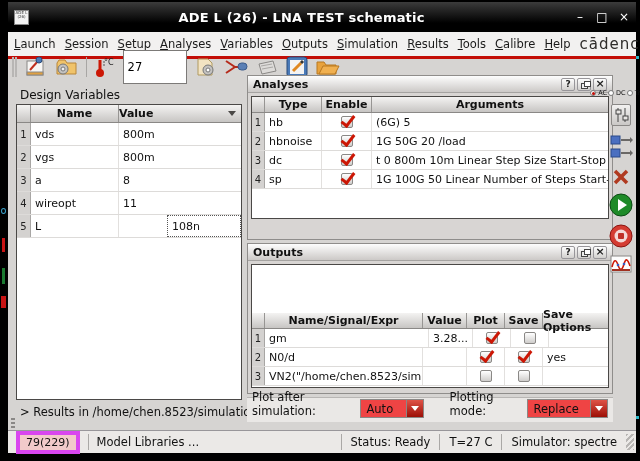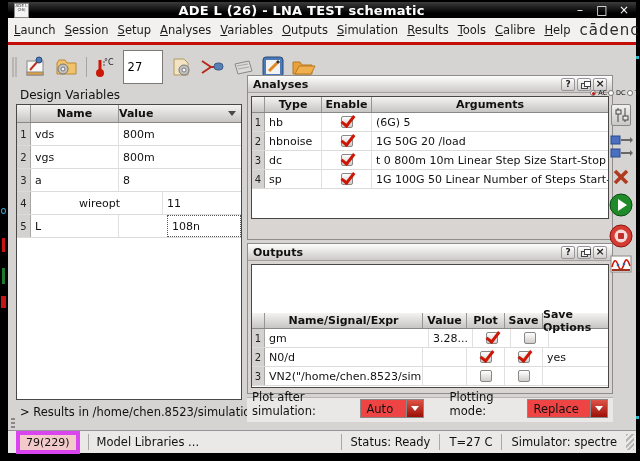--- a/index.html
+++ b/index.html
@@ -6,42 +6,42 @@
   html,body { width:640px; height:461px; }
   body { font-family:"DejaVu Sans", sans-serif; background:#000; position:relative; overflow:hidden; }
 
   
   .artifact { position:absolute; }
 
   
   .window { position:absolute; left:8px; top:2px; width:628px; height:451px; background:#d6d4d2; }
 
   
-  .titlebar { height:16px; background:linear-gradient(#3c3c3c,#000 70%); display:flex; align-items:center; padding:0 6px; }
+  .titlebar { height:30px; background:linear-gradient(#3c3c3c,#000 70%); display:flex; align-items:center; padding:0 6px; }
   .win-icon { width:15px; height:15px; background:#f4f4f4; border:1px solid #888; overflow:hidden;
               font-size:4px; line-height:4px; color:#333; text-align:center; word-break:break-all; }
   .title-text { flex:1; text-align:center; color:#fff; font-weight:bold; font-size:13px; letter-spacing:.2px; }
   .win-btns { display:flex; gap:10px; color:#fff; font-size:12px; }
   .win-btn { width:12px; text-align:center; line-height:18px; cursor:default; }
 
   
   .menubar { height:24px; background:#f2f1f0; display:flex; align-items:center; gap:9px; padding:0 6px; font-size:11.5px; color:#1a1a1a; }
   .menu-item { display:inline-block; }
   .menu-item::first-letter { text-decoration:underline; }
   .brand { margin-left:auto; font-size:15px; color:#2e2c2a; letter-spacing:1px; font-weight:500; }
   .redline { height:3px; background:#c30d06; }
 
   
   .body { position:absolute; left:0; top:49px; right:0; bottom:0; }
 
   
   .toolbar { position:absolute; left:2px; top:2px; height:28px; display:flex; align-items:center; gap:7px; padding-left:2px; }
   .tb-handle { width:5px; height:20px; border-left:2px solid #b8b6b4; border-right:2px solid #b8b6b4; }
   .tb-sep { width:1px; height:20px; background:#a8a6a4; }
-  .temp-input { width:40px; height:19px; border:1px solid #7c7a78; background:#fff; font-size:11.5px; padding:16px 4px; font-family:"DejaVu Sans",sans-serif; }
+  .temp-input { width:64px; height:19px; border:1px solid #7c7a78; background:#fff; font-size:11.5px; padding:16px 4px; font-family:"DejaVu Sans",sans-serif; }
   .tb-icon { display:flex; align-items:center; }
   .temp-unit { font-size:8px; color:#222; position:relative; top:-5px; left:-2px; }
 
   
   .panel { position:absolute; background:#d8d5d3; border:1px solid #8f8d8b; }
   .panel-titlebar { height:17px; background:linear-gradient(#fdfdfd,#ccc9c7); border-bottom:1px solid #a5a3a1; display:flex; align-items:center; padding:0 5px; }
   .panel-title { font-weight:bold; font-size:11px; color:#111; }
   .panel-btns { margin-left:auto; display:flex; gap:2px; }
   .pbtn { width:14px; height:13px; background:linear-gradient(#fdfdfd,#d2d0ce); border:1px solid #98969a; border-radius:2px;
           font-size:9px; line-height:11px; text-align:center; color:#222; position:relative; }
@@ -228,21 +228,21 @@
         <div class="cell" style="width:88px;">vgs</div>
         <div class="cell" style="flex:1;">800m</div>
       </div>
       <div class="trow" style="height:23px;">
         <div class="num" style="width:14px;">3</div>
         <div class="cell" style="width:88px;">a</div>
         <div class="cell" style="flex:1;">8</div>
       </div>
       <div class="trow" style="height:23px;">
         <div class="num" style="width:14px;">4</div>
-        <div class="cell" style="width:88px;margin-left:44px;">wireopt</div>
+        <div class="cell" style="width:88px;">wireopt</div>
         <div class="cell" style="flex:1;">11</div>
       </div>
       <div class="trow" style="height:23px;">
         <div class="num" style="width:14px;">5</div>
         <div class="cell" style="width:88px;">L</div>
         <div class="cell editing" style="flex:1;">108n</div>
       </div>
     </div>
     <div class="results-line">&gt; Results in /home/chen.8523/simulation/TEST/</div>
     <div class="splitter-dots"></div>

